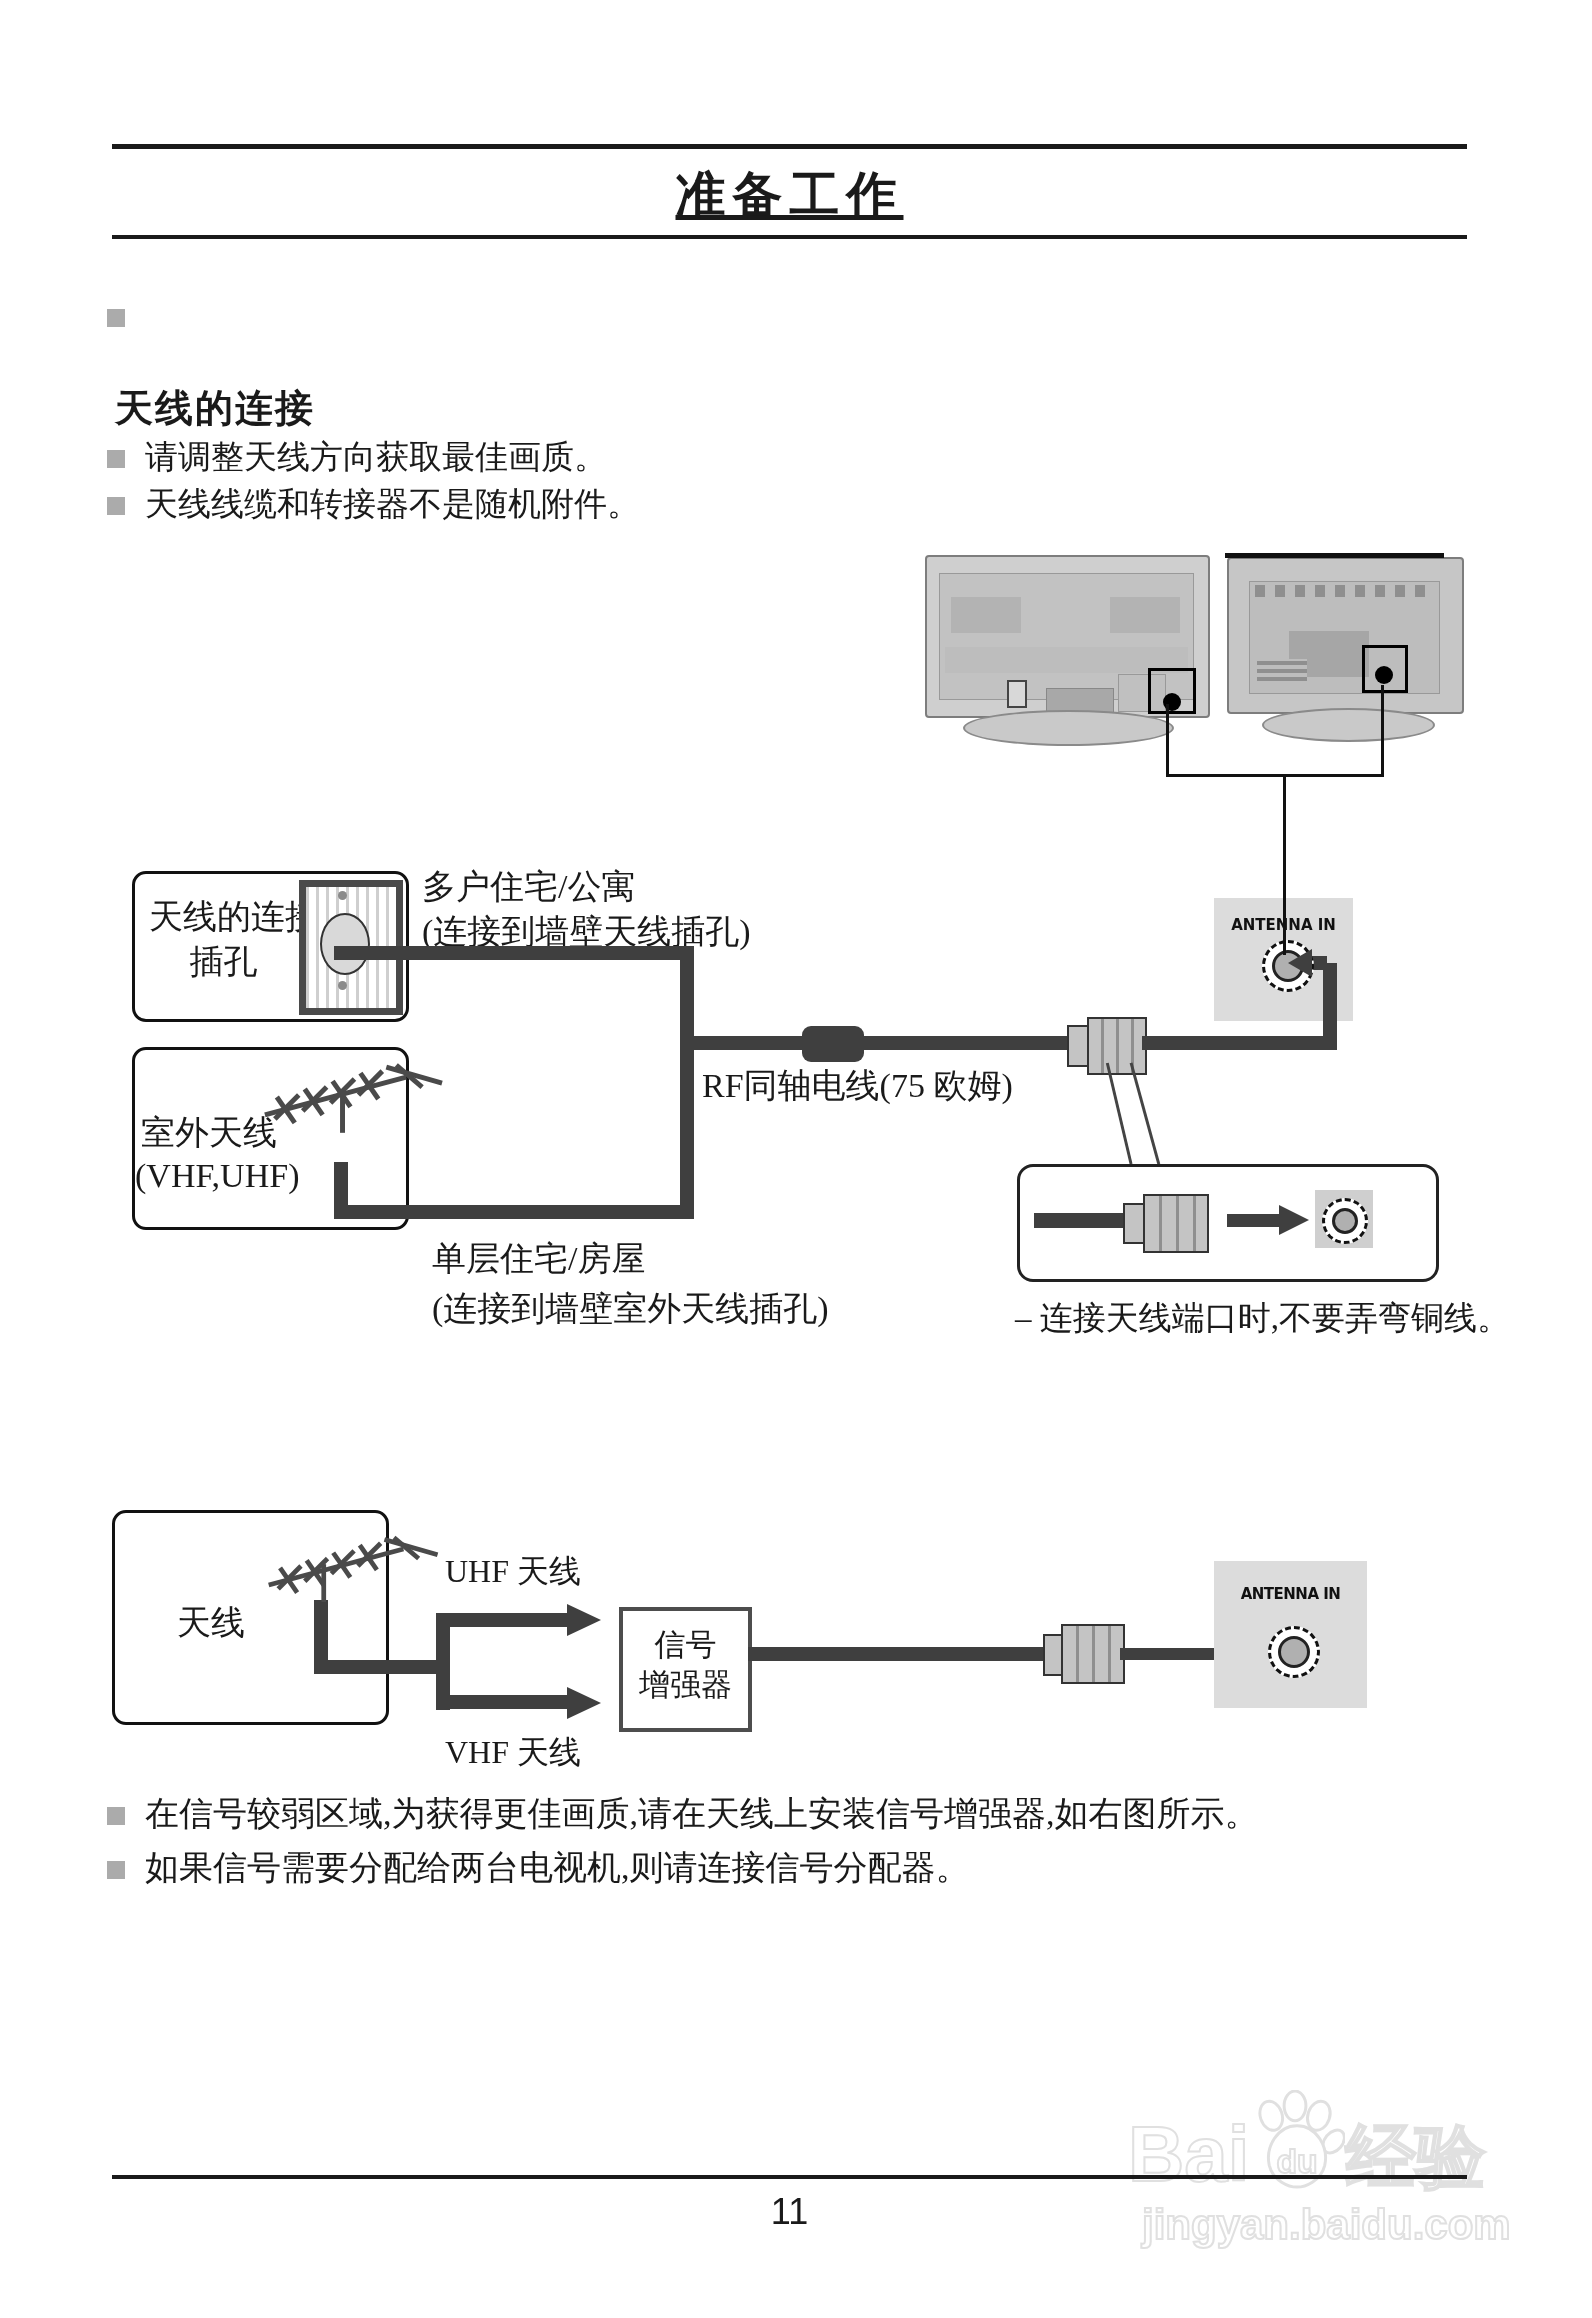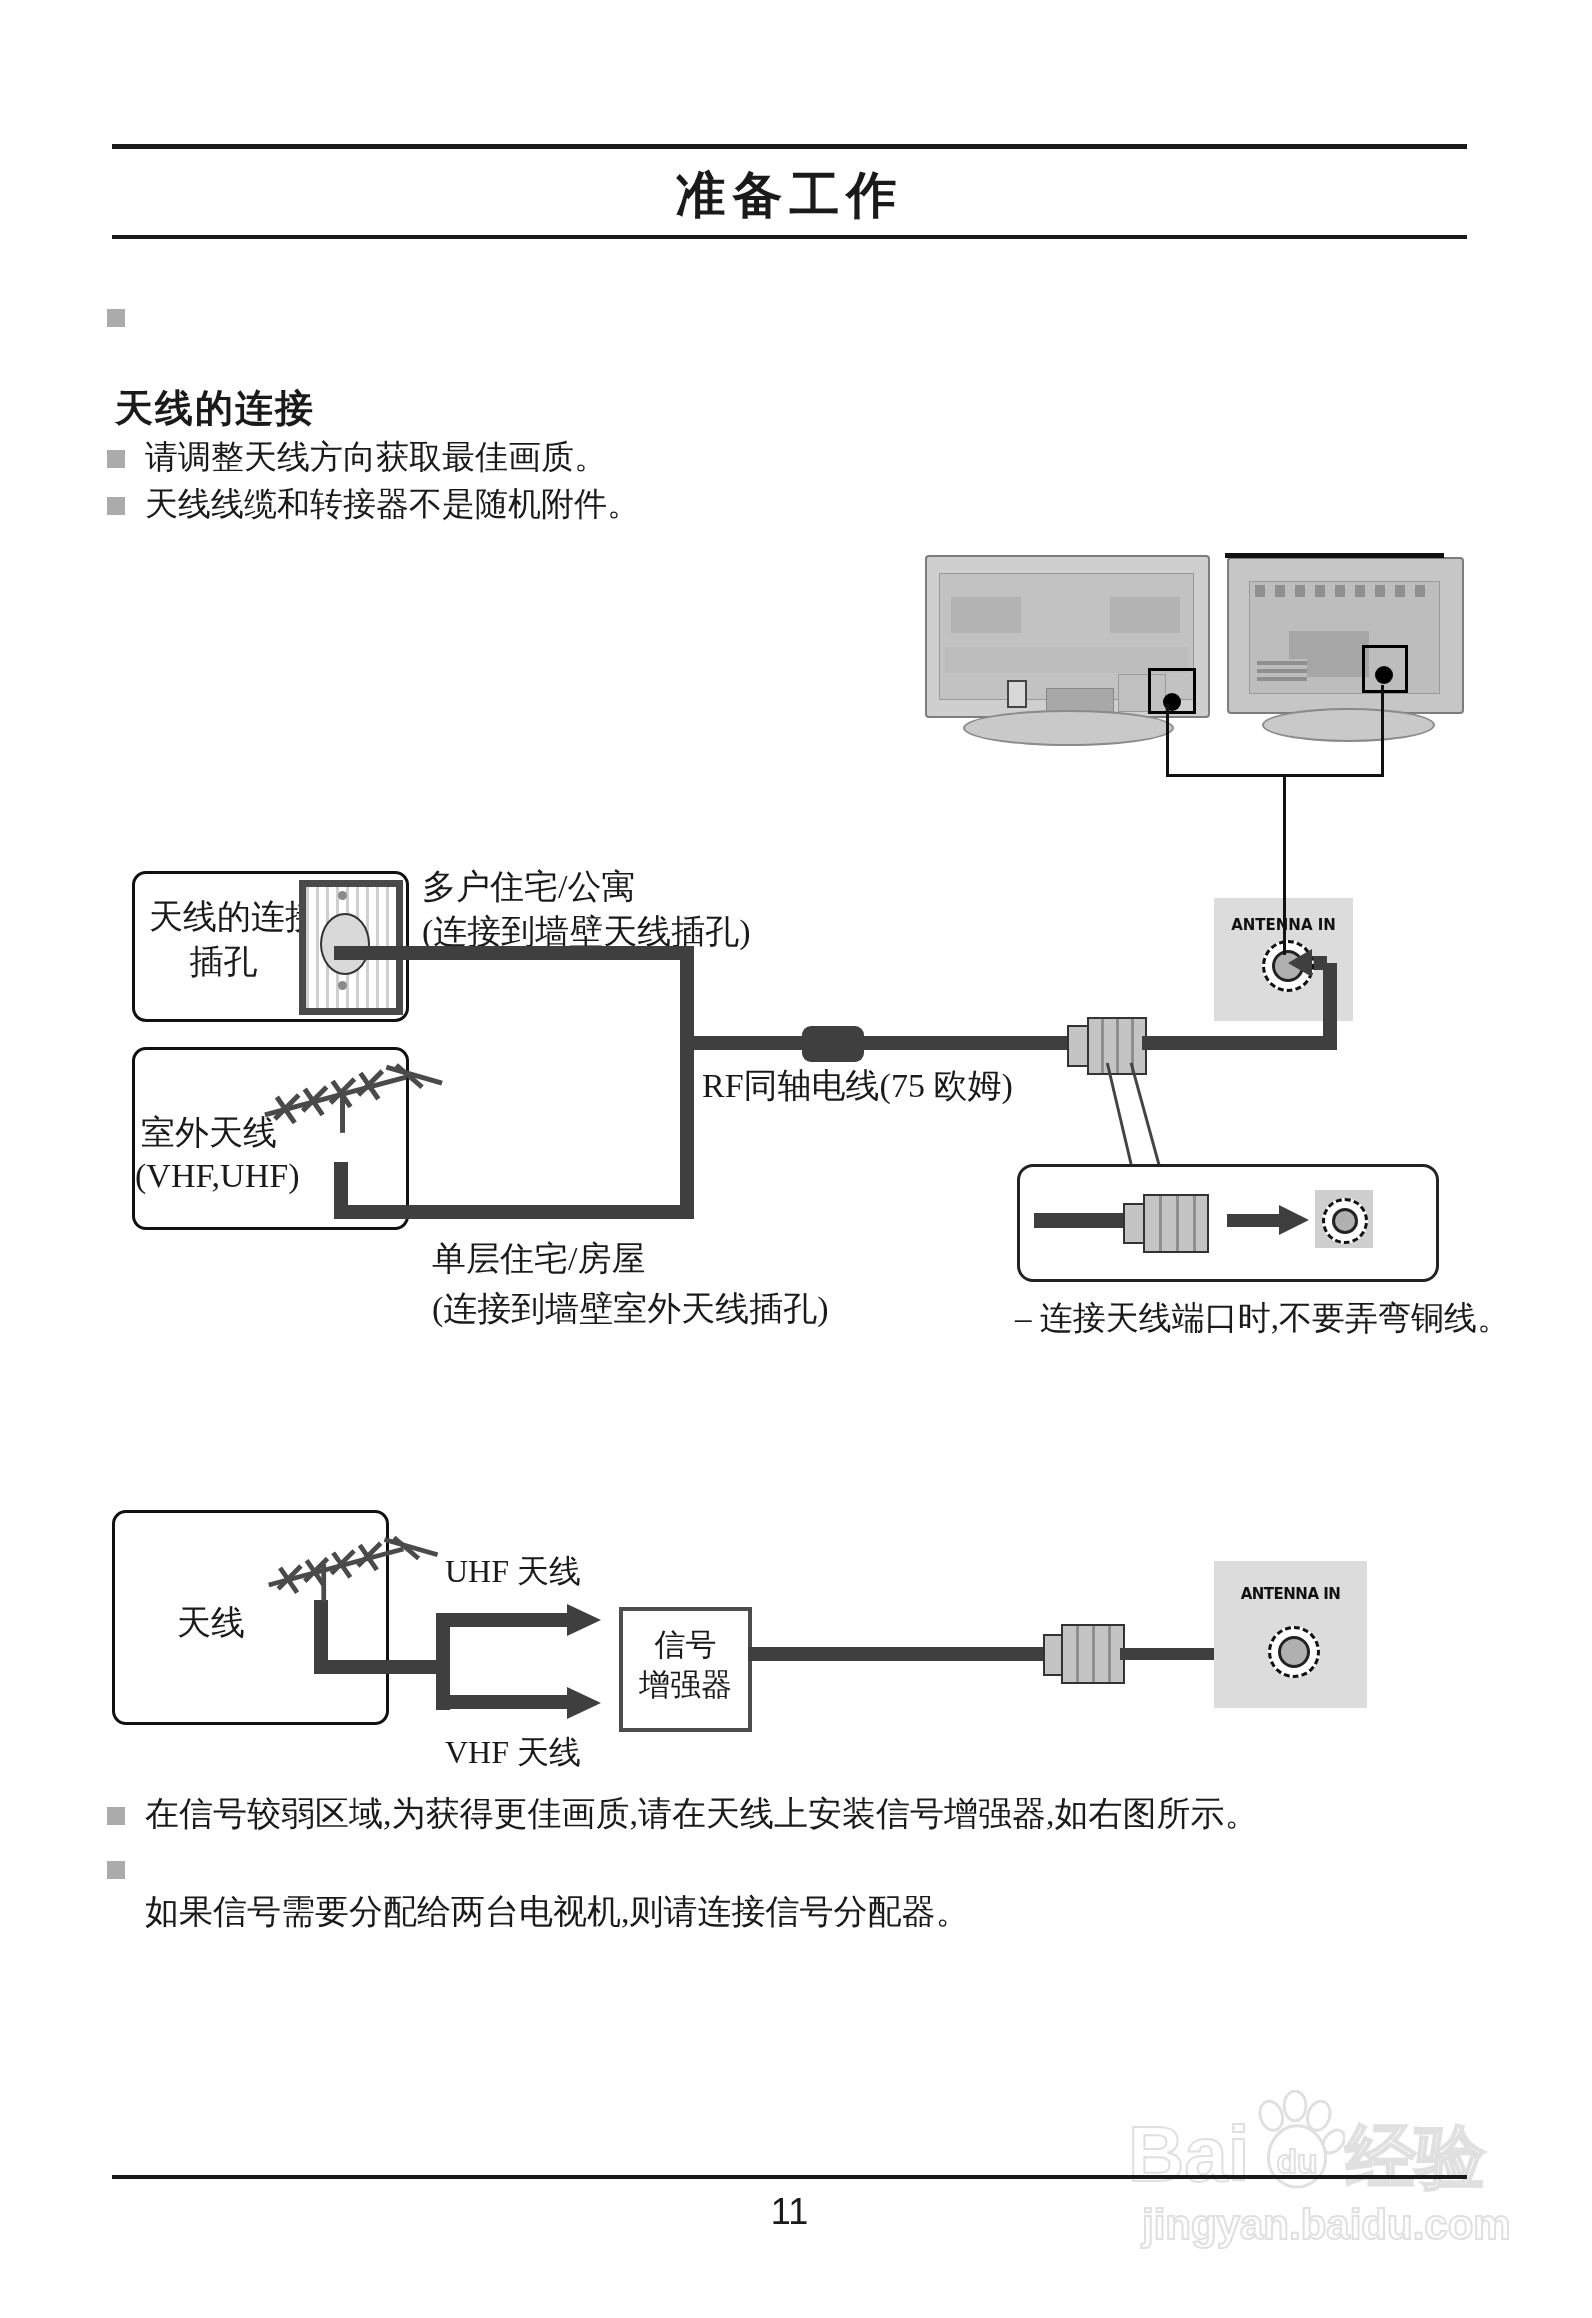--- a/index.html
+++ b/index.html
@@ -39,21 +39,21 @@
   .wm{color:#fff;-webkit-text-stroke:2px #e0e0e0;font-family:"Liberation Sans","DejaVu Sans",sans-serif;
       font-weight:bold;white-space:nowrap;}
   .cn-label{font-size:34px;white-space:nowrap;}
 </style>
 </head>
 <body>
 
 <div id="page">
 
   <div class="abs rule" style="left:112px;top:144px;width:1355px;height:5px;"></div>
-  <div class="abs page-title" style="left:112px;top:162px;width:1355px;text-align:center;">准备工作</div>
+  <div class="abs page-title" style="left:112px;top:162px;width:1355px;text-align:center;text-decoration:underline;">准备工作</div>
   <div class="abs rule" style="left:112px;top:235px;width:1355px;height:4px;"></div>
 
   <div class="abs bullet-sq" style="left:107px;top:309px;"></div>
 
   <div class="abs h2" style="left:115px;top:383px;">天线的连接</div>
   <div class="abs bullet-sq" style="left:107px;top:450px;"></div>
   <div class="abs body-text" style="left:145px;top:435px;font-size:33px;">请调整天线方向获取最佳画质。</div>
   <div class="abs bullet-sq" style="left:107px;top:497px;"></div>
   <div class="abs body-text" style="left:145px;top:482px;font-size:33px;">天线线缆和转接器不是随机附件。</div>
 
@@ -204,21 +204,21 @@
   <div class="abs panel" style="left:1214px;top:1561px;width:153px;height:147px;">
     <div class="panel-label" style="margin-top:24px;letter-spacing:-0.5px;">ANTENNA IN</div>
   </div>
   <div class="abs coax-outer" style="left:1268px;top:1626px;width:46px;height:46px;z-index:3;">
     <div class="coax-inner" style="width:26px;height:26px;"></div>
   </div>
 
   <div class="abs bullet-sq" style="left:107px;top:1807px;"></div>
   <div class="abs body-text" style="left:145px;top:1791px;">在信号较弱区域,为获得更佳画质,请在天线上安装信号增强器,如右图所示。</div>
   <div class="abs bullet-sq" style="left:107px;top:1861px;"></div>
-  <div class="abs body-text" style="left:145px;top:1845px;margin-top:44px;">如果信号需要分配给两台电视机,则请连接信号分配器。</div>
+  <div class="abs body-text" style="left:145px;top:1845px;">如果信号需要分配给两台电视机,则请连接信号分配器。</div>
 
   <div class="abs" style="left:1128px;top:2090px;z-index:1;display:flex;align-items:flex-end;text-align:right;">
     <span class="wm" style="font-size:78px;line-height:90px;">Bai</span>
     <span class="abs" style="position:relative;display:inline-block;width:96px;height:109px;">
       <svg width="96" height="109" viewBox="0 0 96 110">
         <g stroke="#e0e0e0" stroke-width="3" fill="#ffffff">
           <ellipse cx="22" cy="26" rx="11" ry="15" transform="rotate(-18 22 26)"></ellipse>
           <ellipse cx="46" cy="16" rx="11" ry="15"></ellipse>
           <ellipse cx="70" cy="26" rx="11" ry="15" transform="rotate(18 70 26)"></ellipse>
           <ellipse cx="85" cy="52" rx="9" ry="13" transform="rotate(40 85 52)"></ellipse>

